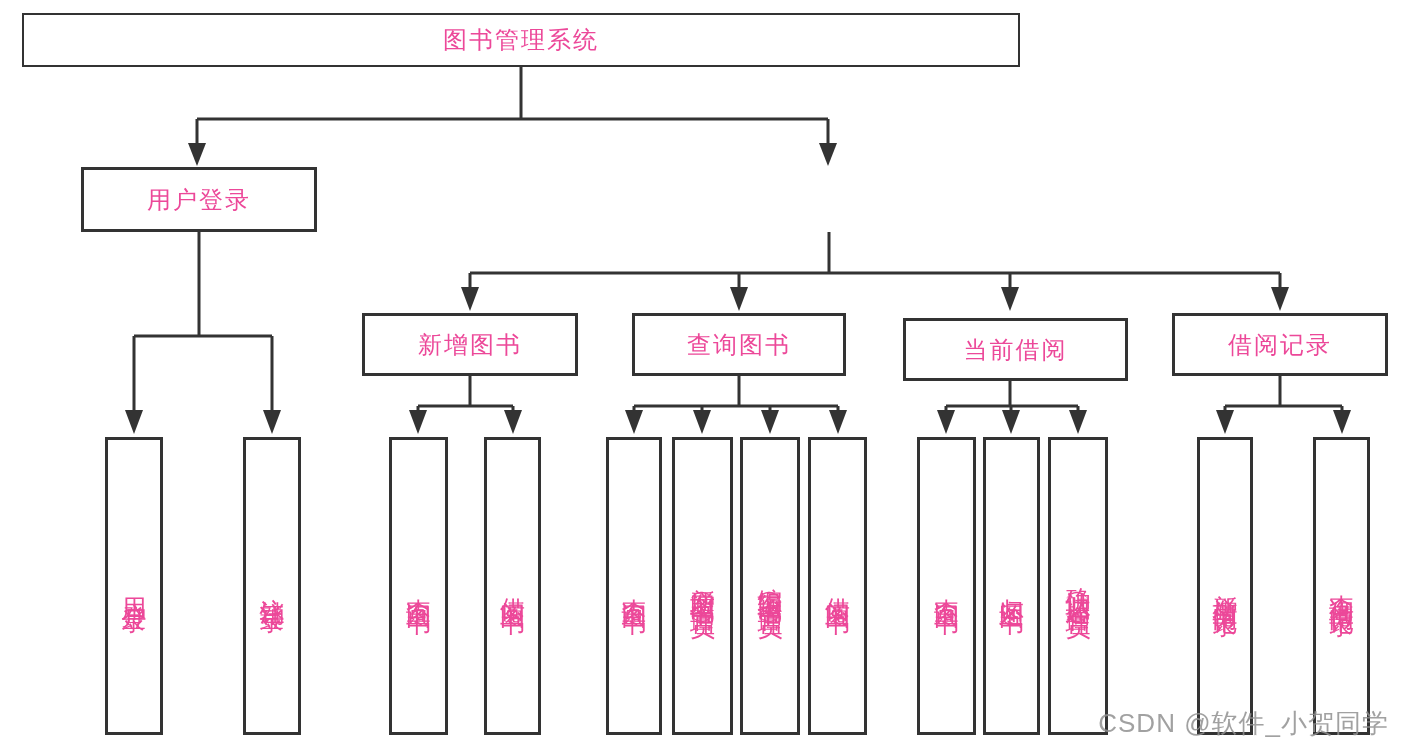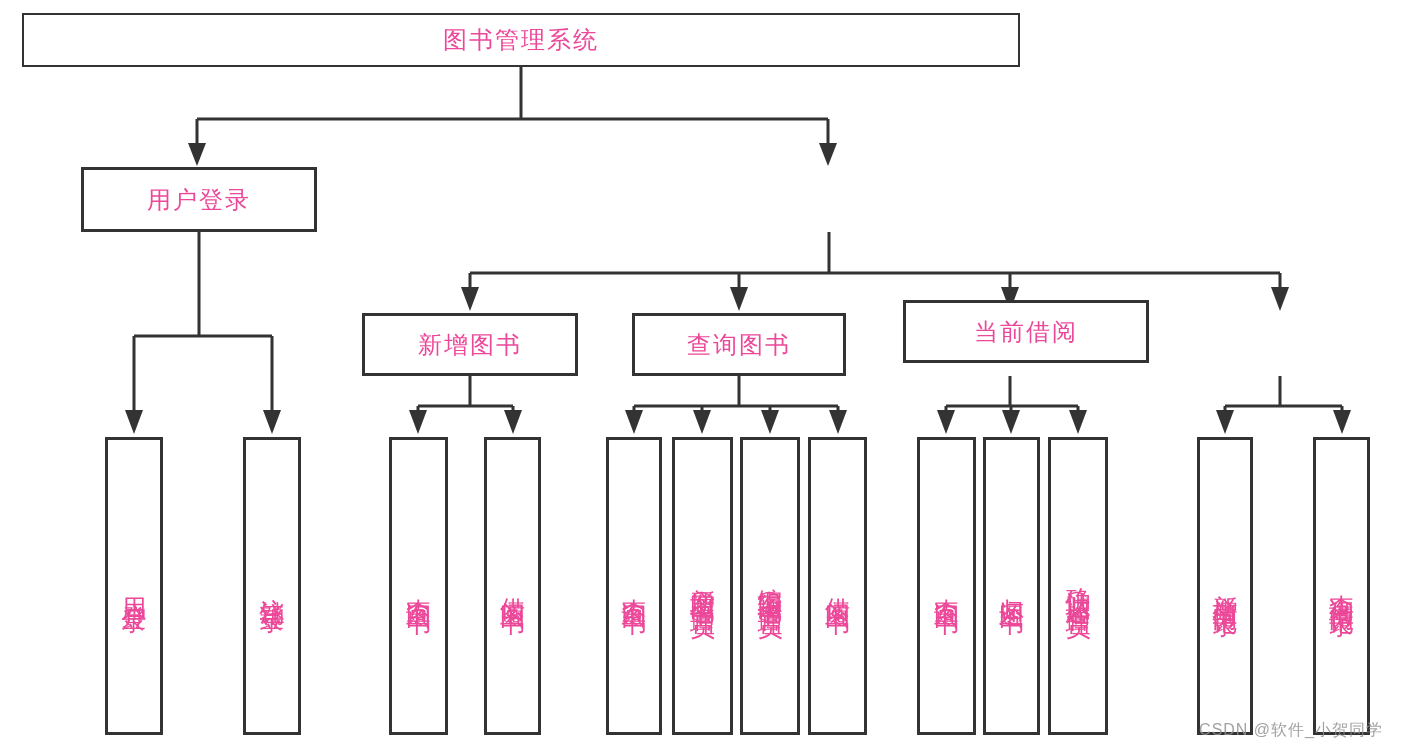--- a/index.html
+++ b/index.html
@@ -47,23 +47,23 @@
   }
   .vtext {
     writing-mode: vertical-rl;
     font-size: 25px;
     letter-spacing: 4px;
     line-height: 1;
     white-space: nowrap;
   }
   .watermark {
     position: absolute;
-    right: 22px;
+    right: 16px;
     bottom: 6px;
-    font-size: 16px;
+    font-size: 26px;
     color: rgba(145, 145, 145, 0.85);
     letter-spacing: 1px;
   }
 </style>
 </head>
 <body>
 
 <div class="canvas">
 
   <svg class="connectors" viewBox="0 0 1405 747" xmlns="http://www.w3.org/2000/svg">
@@ -113,22 +113,25 @@
   <div class="node h-node" style="left:81px; top:167px; width:236px; height:65px;">
     <span>用户登录</span>
   </div>
 
   <div class="node h-node" style="left:362px; top:313px; width:216px; height:63px;">
     <span>新增图书</span>
   </div>
   <div class="node h-node" style="left:632px; top:313px; width:214px; height:63px;">
     <span>查询图书</span>
   </div>
-  <div class="node h-node" style="left:903px; top:300px; width:246px; height:63px;text-align:right;">
+  <div class="node h-node" style="left:903px; top:318px; width:225px; height:63px;text-align:right;">
     <span>当前借阅</span>
+  </div>
+  <div class="node h-node" style="left:1172px; top:313px; width:216px; height:63px;">
+    <span>借阅记录</span>
   </div>
 
   <div class="node leaf-node" style="left:105px; width:58px;">
     <span class="vtext">用户登录</span>
   </div>
   <div class="node leaf-node" style="left:243px; width:58px;">
     <span class="vtext">注销登录</span>
   </div>
 
   <div class="node leaf-node" style="left:389px; width:59px;">

